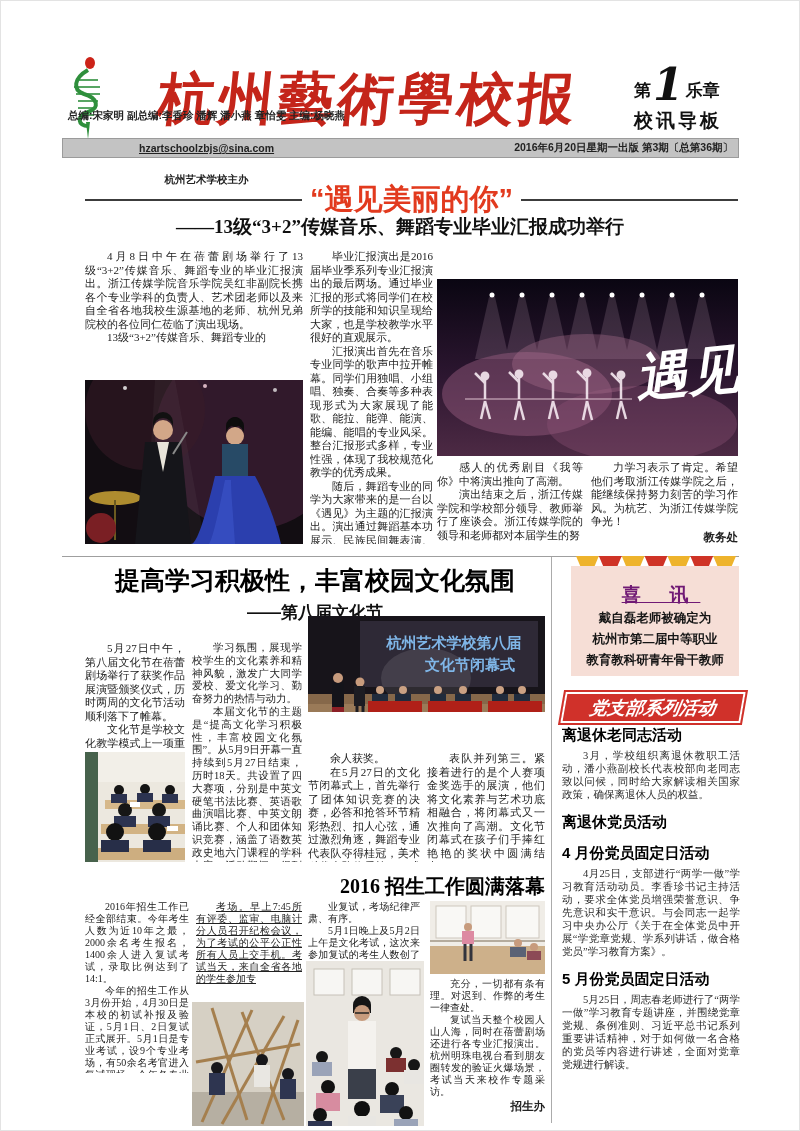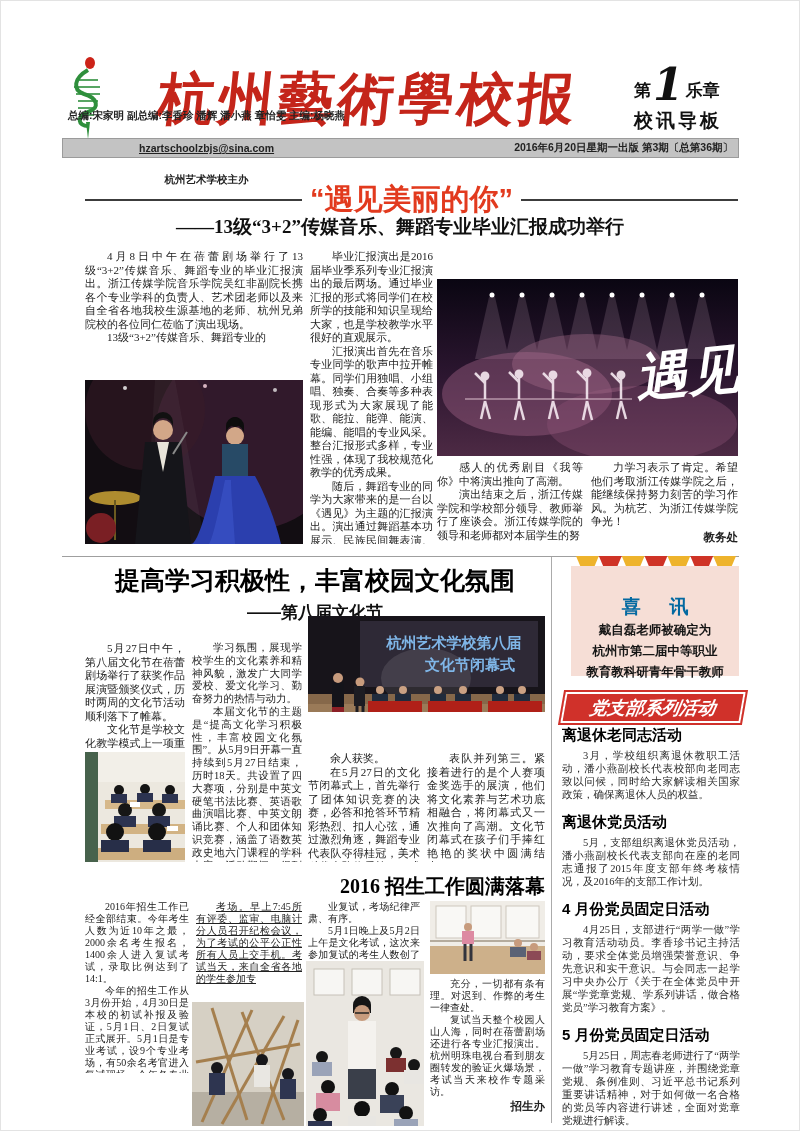--- a/index.html
+++ b/index.html
@@ -44,21 +44,21 @@
   
   .a3-title{position:absolute;left:85px;top:873px;width:460px;text-align:right;
         font-size:20px;font-weight:bold;color:#000;}
   
   .flags{position:absolute;left:576px;top:556px;width:160px;display:flex;gap:0;}
   .flags span{width:23px;height:27px;clip-path:polygon(0 0,100% 0,50% 100%);}
   .flags span:nth-child(odd){background:#eeb32c;}
   .flags span:nth-child(even){background:#cf3326;}
   .goodnews{position:absolute;left:571px;top:566px;width:168px;height:110px;
         background:#f6ded6;text-align:center;}
-  .goodnews .gtitle{margin-top:28px;font-size:19px;font-weight:bold;color:#0369a1;letter-spacing:12px;text-indent:12px;}
+  .goodnews .gtitle{margin-top:16px;font-size:19px;font-weight:bold;color:#701a75;letter-spacing:12px;text-indent:12px;text-decoration:underline;}
   .goodnews .gline{font-size:12.5px;font-weight:bold;color:#151515;line-height:21px;}
   .goodnews .gline:first-of-type{margin-top:8px;}
   .series-banner{position:absolute;left:563px;top:692px;width:176px;height:27px;
         background:#d0312a;transform:skewX(-10deg);border:2px solid #fff;outline:2px solid #d0312a;
         display:flex;align-items:center;justify-content:center;}
   .series-banner span{color:#fff;font-weight:900;font-style:italic;font-size:18px;
         font-family:"Liberation Sans",sans-serif;white-space:nowrap;}
   .sidebar-sections{position:absolute;left:562px;top:714px;width:178px;}
   .sb-head{font-family:"Liberation Sans",sans-serif;font-weight:bold;font-size:15px;color:#000;
         margin:12px 0 4px 0;}
@@ -446,23 +446,20 @@
 
   <div class="sidebar-sections">
     <div>
       <div class="sb-head">离退休老同志活动</div>
       <div class="sb-body">
           <p>3月，学校组织离退休教职工活动，潘小燕副校长代表校部向老同志致以问候，同时给大家解读相关国家政策，确保离退休人员的权益。</p>
         </div>
     </div>
     <div>
       <div class="sb-head">离退休党员活动</div>
-      <div class="sb-body">
-          <p>5月，支部组织离退休党员活动，潘小燕副校长代表支部向在座的老同志通报了2015年度支部年终考核情况，及2016年的支部工作计划。</p>
-        </div>
     </div>
     <div>
       <div class="sb-head">4 月份党员固定日活动</div>
       <div class="sb-body">
           <p>4月25日，支部进行“两学一做”学习教育活动动员。李香珍书记主持活动，要求全体党员增强荣誉意识、争先意识和实干意识。与会同志一起学习中央办公厅《关于在全体党员中开展“学党章党规、学系列讲话，做合格党员”学习教育方案》。</p>
         </div>
     </div>
     <div>
       <div class="sb-head">5 月份党员固定日活动</div>
       <div class="sb-body">

